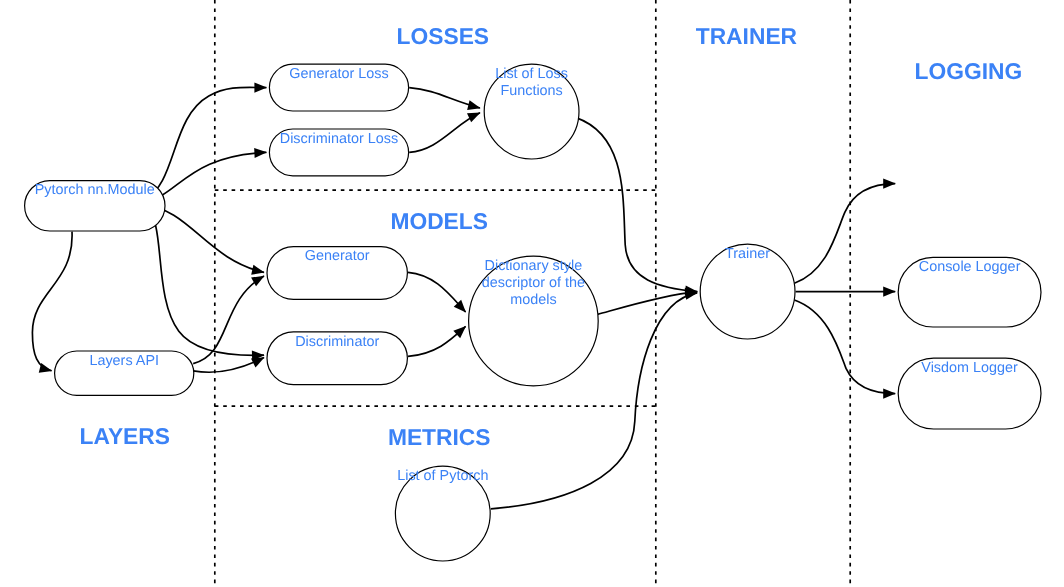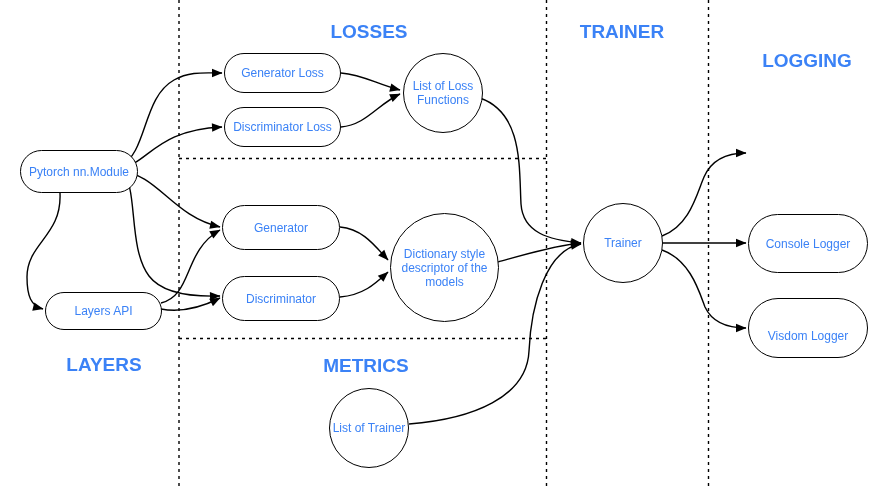--- a/index.html
+++ b/index.html
@@ -13,21 +13,21 @@
     overflow: hidden;
   }
   .edges-layer {
     position: absolute;
     left: 0; top: 0;
     width: 887px; height: 489px;
   }
   .node {
     position: absolute;
     display: flex;
-    align-items: center;
+    align-items: flex-start;
     justify-content: center;
     text-align: center;
     box-sizing: border-box;
     border: 1.4px solid #000000;
     background: #ffffff;
     font-size: 12px;
     line-height: 14px;
   }
   .stadium { border-radius: 999px; }
   .circle  { border-radius: 50%; }
@@ -75,20 +75,21 @@
       <path d="M480,98 C523,113 519,167 521,204 C523,233 549,240 581,243" marker-end="url(#arrow)"></path>
       <path d="M498,262 C513,258 551,246 581,243" marker-end="url(#arrow)"></path>
       <path d="M409,424 C473,419 527,397 529,351 C531,307 545,250 581,244" marker-end="url(#arrow)"></path>
       <path d="M662,236 C690,226 697,193 704,177 C711,161 726,153 746,153" marker-end="url(#arrow)"></path>
       <path d="M663,243 L746,243" marker-end="url(#arrow)"></path>
       <path d="M662,250 C690,260 699,291 705,307 C712,322 727,328 746,328" marker-end="url(#arrow)"></path>
     </g>
   </svg>
 
   <div class="hdr" style="left:369px; top:21px;">LOSSES</div>
+  <div class="hdr" style="left:366px; top:175px;">MODELS</div>
   <div class="hdr" style="left:366px; top:355px;">METRICS</div>
   <div class="hdr" style="left:104px; top:354px;">LAYERS</div>
   <div class="hdr" style="left:622px; top:21px;">TRAINER</div>
   <div class="hdr" style="left:807px; top:20px;margin-top:30px;">LOGGING</div>
 
   <div class="node stadium" style="left:20px; top:150px; width:118px; height:43px;">
     <span class="lbl">Pytorch nn.Module</span>
   </div>
 
   <div class="node stadium" style="left:45px; top:292px; width:117px; height:38px;">
@@ -113,29 +114,29 @@
 
   <div class="node stadium" style="left:222px; top:276px; width:118px; height:45px;">
     <span class="lbl">Discriminator</span>
   </div>
 
   <div class="node circle" style="left:390px; top:213px; width:109px; height:109px;">
     <span class="lbl" style="width:96px;">Dictionary style descriptor of the models</span>
   </div>
 
   <div class="node circle" style="left:329px; top:388px; width:80px; height:80px;">
-    <span class="lbl" style="white-space:nowrap;">List of Trainer</span>
+    <span class="lbl" style="white-space:nowrap;">List of Pytorch</span>
   </div>
 
   <div class="node circle" style="left:583px; top:203px; width:80px; height:80px;">
     <span class="lbl">Trainer</span>
   </div>
 
 
   <div class="node stadium" style="left:748px; top:214px; width:120px; height:59px;">
     <span class="lbl" style="white-space:nowrap;">Console Logger</span>
   </div>
 
   <div class="node stadium" style="left:748px; top:298px; width:120px; height:60px;">
-    <span class="lbl" style="white-space:nowrap;margin-top:16px;">Visdom Logger</span>
+    <span class="lbl" style="white-space:nowrap;">Visdom Logger</span>
   </div>
 
 </div>
 
 </body></html>

